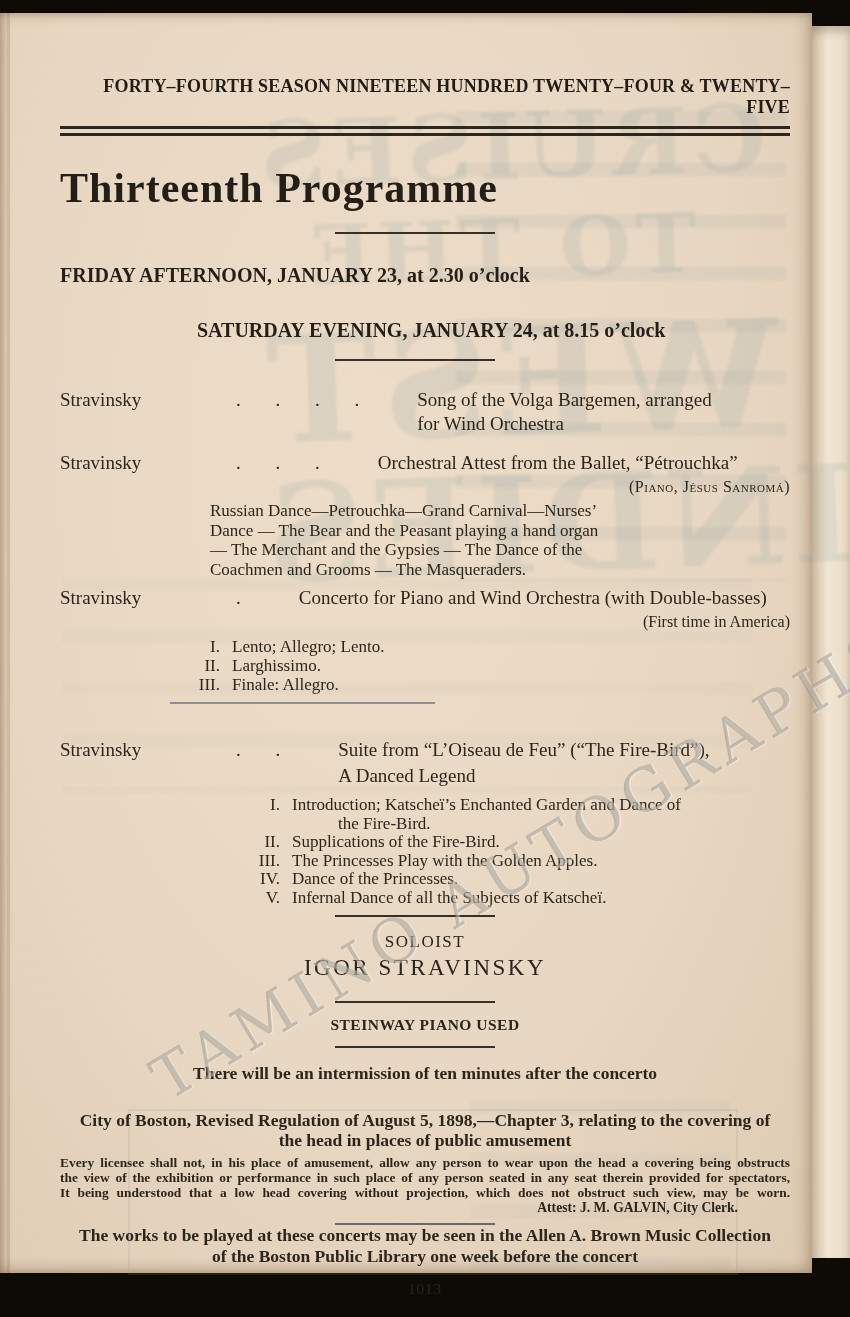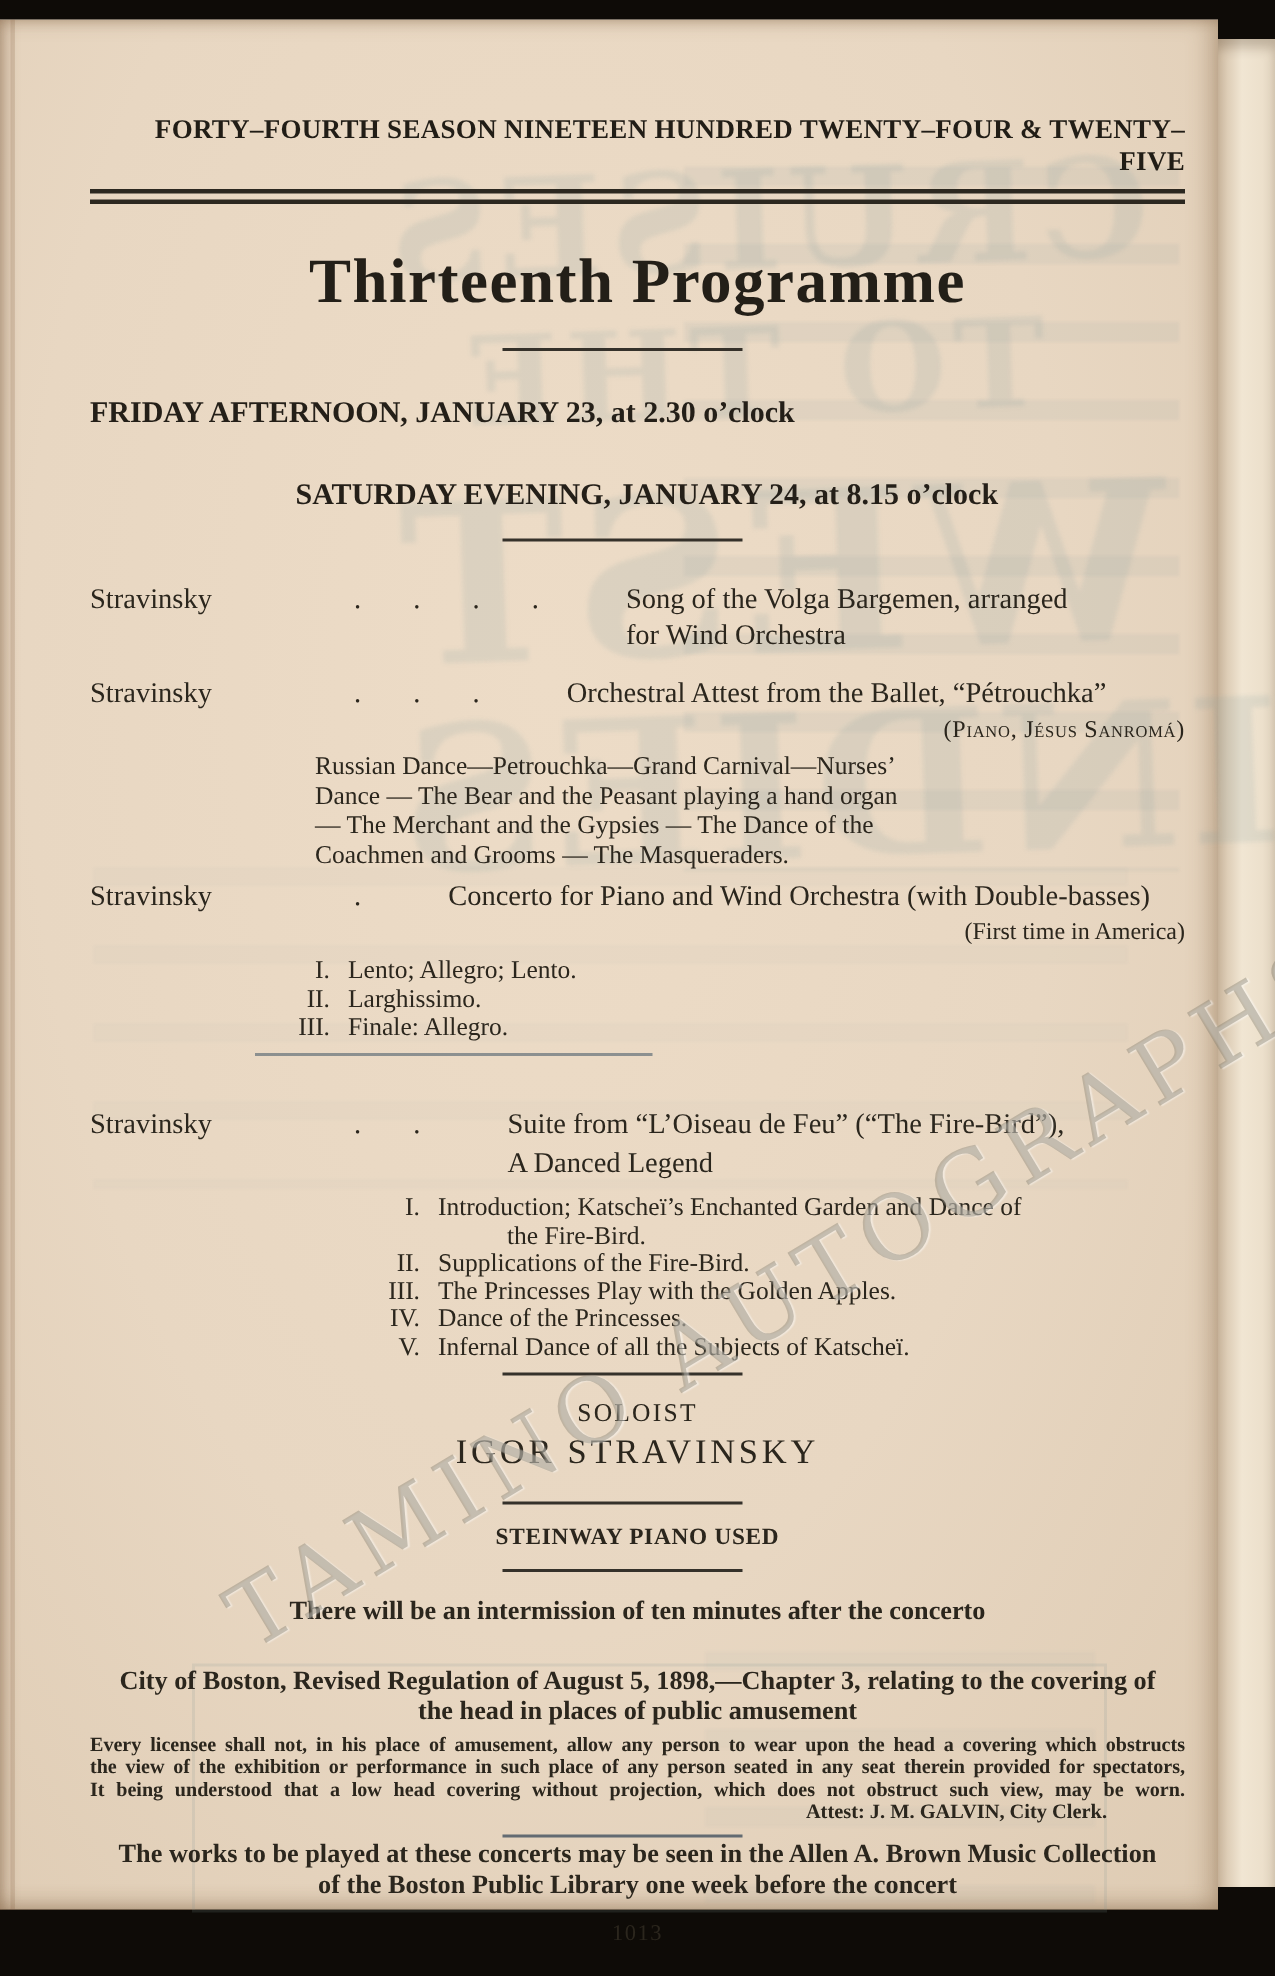--- a/index.html
+++ b/index.html
@@ -50,21 +50,21 @@
     text-align:center;font-size:60px;letter-spacing:7px;white-space:nowrap;
     color:rgba(128,122,108,.40);transform:rotate(-31deg);
     font-family:"DejaVu Serif",serif;
     text-shadow:1px 1px 1px rgba(255,255,255,.45);
     pointer-events:none;
   }
   
   .content{position:absolute;left:60px;top:0;width:730px;z-index:2;color:#2b261d;}
   .season{margin-top:63px;font-weight:bold;font-size:18px;letter-spacing:.2px;text-align:right;color:#211d16;}
   .double-rule{margin-top:8px;height:4px;border-top:3px solid #2c2820;border-bottom:3px solid #2c2820;}
-  .title{margin:28px 0 0 0;font-size:42px;font-weight:bold;text-align:center;letter-spacing:1px;color:#231f18;}
+  .title{margin:28px 0 0 0;font-size:42px;font-weight:bold;text-align:left;letter-spacing:1px;color:#231f18;}
   .rule-s{height:2px;background:#35312a;width:160px;margin-left:275px;}
   .rule-faint{height:2px;background:rgba(62,84,100,.55);width:265px;margin-left:110px;}
   .rule-blue{height:2px;background:rgba(55,72,88,.75);width:160px;margin-left:275px;}
   .r-title{margin-top:20px;}
   .date{font-weight:bold;font-size:20px;color:#241f18;}
   .d1{margin-top:30px;}
   .d2{margin-top:32px;margin-left:137px;}
   .r-dates{margin-top:17px;}
   .work{display:flex;font-size:19px;line-height:24px;gap:44px;}
   .w1{margin-top:27px;} .w2{margin-top:15px;} .w3{margin-top:7px;} .w4{margin-top:33px;line-height:26px;}
@@ -218,21 +218,21 @@
     <div class="steinway">STEINWAY PIANO USED</div>
     <div class="rule-s r-stein"></div>
 
     <div class="intermission">There will be an intermission of ten minutes after the concerto</div>
 
     <div class="reg-head">
       <div>City of Boston, Revised Regulation of August 5, 1898,—Chapter 3, relating to the covering of</div>
       <div>the head in places of public amusement</div>
     </div>
     <div class="fine">
-      <div>Every licensee shall not, in his place of amusement, allow any person to wear upon the head a covering which obstructs</div>
+      <div>Every licensee shall not, in his place of amusement, allow any person to wear upon the head a covering being obstructs</div>
       <div>the view of the exhibition or performance in such place of any person seated in any seat therein provided for spectators,</div>
       <div>It being understood that a low head covering without projection, which does not obstruct such view, may be worn.</div>
     </div>
     <div class="attest">Attest: J. M. GALVIN, City Clerk.</div>
     <div class="rule-blue r-reg"></div>
 
     <div class="footer-note">
       <div>The works to be played at these concerts may be seen in the Allen A. Brown Music Collection</div>
       <div>of the Boston Public Library one week before the concert</div>
     </div>

